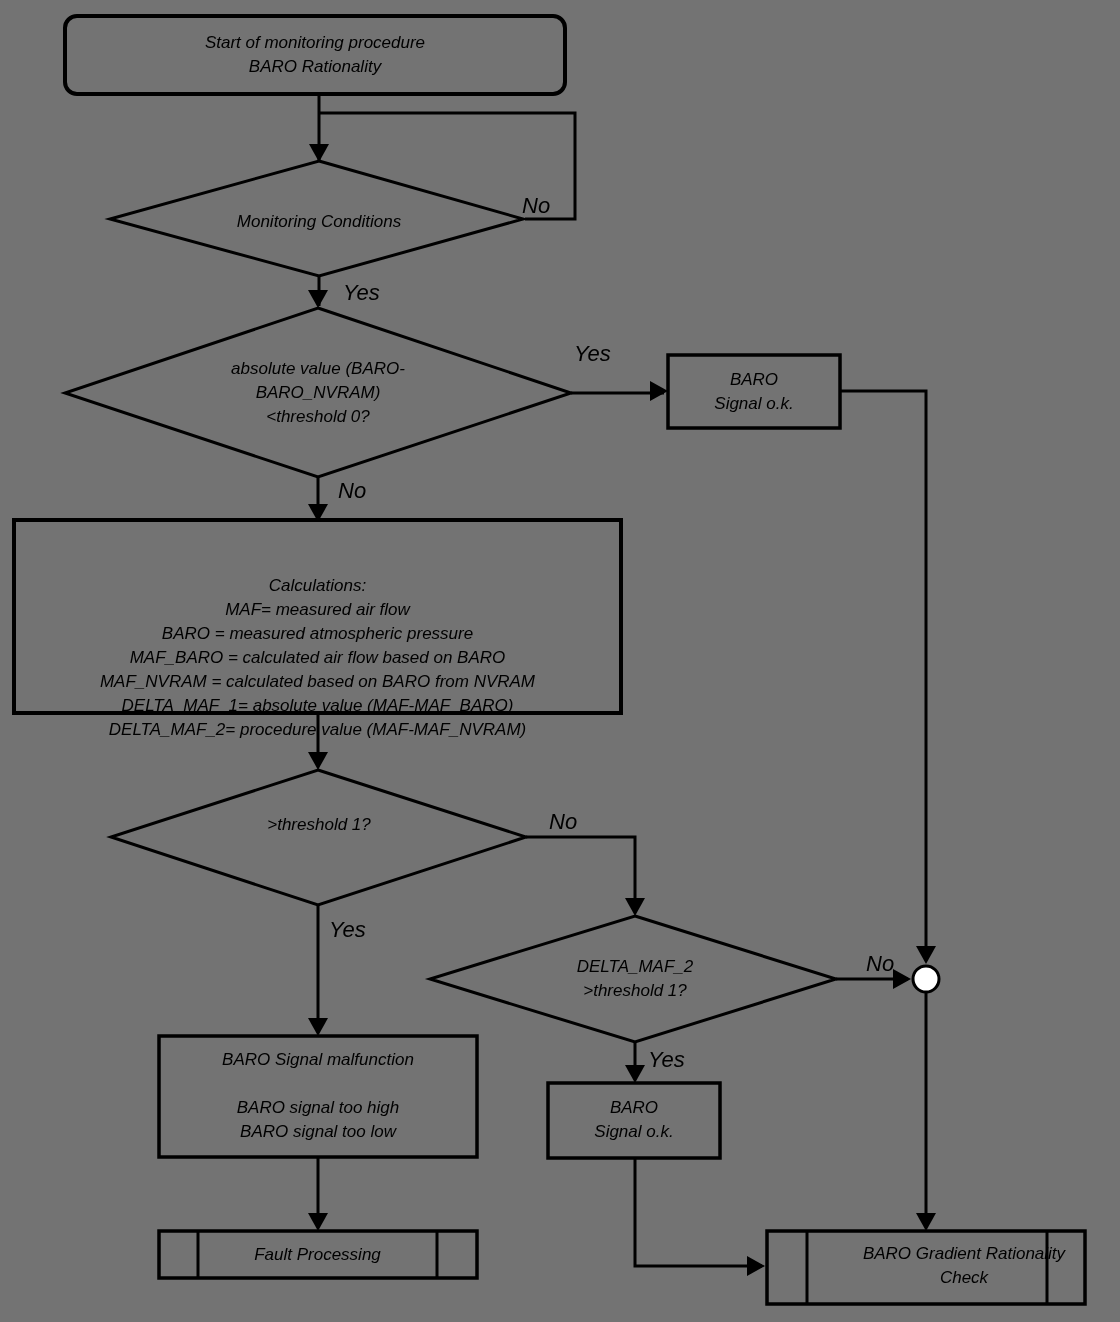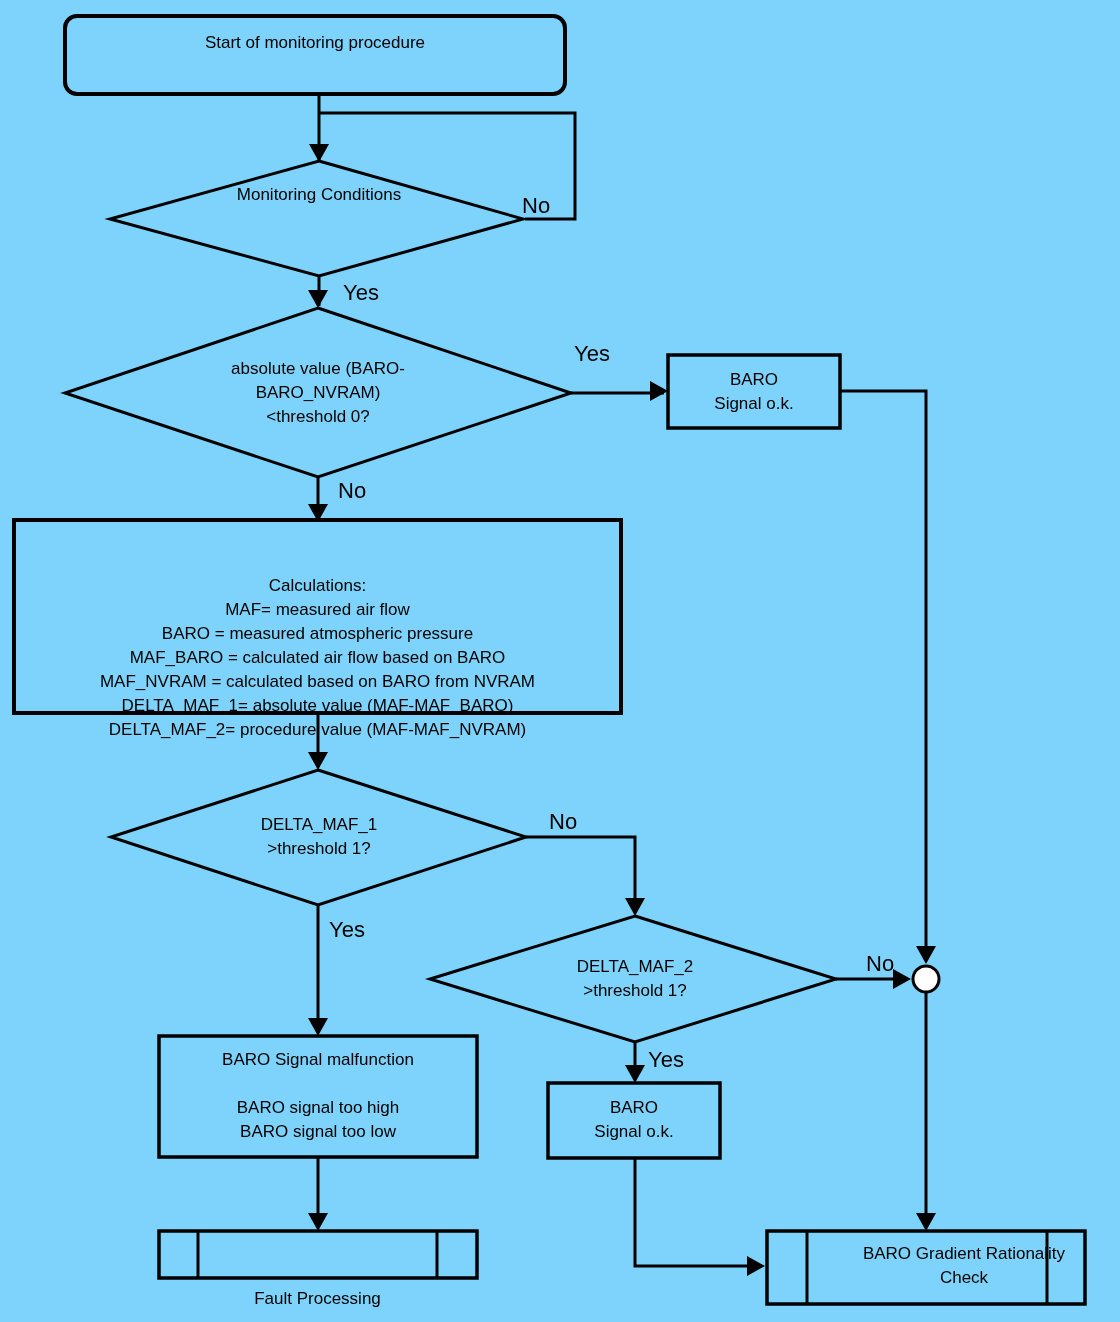--- a/index.html
+++ b/index.html
@@ -1,23 +1,24 @@
 <!DOCTYPE html>
 <html><head>
 <meta charset="utf-8">
 <style>
   html, body { margin: 0; padding: 0; background: #ffffff; }
   .stage {
     position: relative;
     width: 1120px;
     height: 1322px;
-    background: #7dd3fc;
+    background: #737373;
     font-family: "Liberation Sans", sans-serif;
     color: #000;
     overflow: hidden;
+    font-style: italic;
   }
   .stage svg { position: absolute; left: 0; top: 0; }
   .lbl { position: absolute; color: #000; }
   .node-label { font-size: 17px; line-height: 24px; text-align: center; white-space: nowrap; }
   .edge-label { font-size: 22px; line-height: 20px; white-space: nowrap; }
   .gap-below { margin-bottom: 24px; }
 </style>
 </head>
 <body>
 
@@ -75,23 +76,24 @@
       <polygon points="318,1036 308,1018 328,1018"></polygon>
       <polygon points="318,1231 308,1213 328,1213"></polygon>
       <polygon points="635,1083 625,1065 645,1065"></polygon>
       <polygon points="765,1266 747,1256 747,1276"></polygon>
       <polygon points="926,1231 916,1213 936,1213"></polygon>
     </g>
   </svg>
 
   <div class="lbl node-label" style="left:65px; top:31px; width:500px;">
     <div>Start of monitoring procedure</div>
+    <div>BARO Rationality</div>
   </div>
 
-  <div class="lbl node-label" style="left:169px; top:183px; width:300px;">
+  <div class="lbl node-label" style="left:169px; top:210px; width:300px;">
     <div>Monitoring Conditions</div>
   </div>
 
   <div class="lbl node-label" style="left:168px; top:357px; width:300px;">
     <div>absolute value (BARO-</div>
     <div>BARO_NVRAM)</div>
     <div>&lt;threshold 0?</div>
   </div>
 
   <div class="lbl node-label" style="left:668px; top:368px; width:172px;">
@@ -103,41 +105,40 @@
     <div>Calculations:</div>
     <div>MAF= measured air flow</div>
     <div>BARO = measured atmospheric pressure</div>
     <div>MAF_BARO = calculated air flow based on BARO</div>
     <div>MAF_NVRAM = calculated based on BARO from NVRAM</div>
     <div>DELTA_MAF_1= absolute value (MAF-MAF_BARO)</div>
     <div>DELTA_MAF_2= procedure value (MAF-MAF_NVRAM)</div>
   </div>
 
   <div class="lbl node-label" style="left:168px; top:813px; width:302px;">
-    <div>DELTA_MAF_1</div>
     <div>&gt;threshold 1?</div>
   </div>
 
   <div class="lbl node-label" style="left:485px; top:955px; width:300px;">
     <div>DELTA_MAF_2</div>
     <div>&gt;threshold 1?</div>
   </div>
 
   <div class="lbl node-label" style="left:159px; top:1048px; width:318px;">
     <div class="gap-below">BARO Signal malfunction</div>
     <div>BARO signal too high</div>
     <div>BARO signal too low</div>
   </div>
 
   <div class="lbl node-label" style="left:548px; top:1096px; width:172px;">
     <div>BARO</div>
     <div>Signal o.k.</div>
   </div>
 
-  <div class="lbl node-label" style="left:198px; top:1243px; width:239px;margin-top:44px;">
+  <div class="lbl node-label" style="left:198px; top:1243px; width:239px;">
     <div>Fault Processing</div>
   </div>
 
   <div class="lbl node-label" style="left:807px; top:1242px; width:240px;padding-left:37px;">
     <div>BARO Gradient Rationality</div>
     <div>Check</div>
   </div>
 
   <div class="lbl edge-label" style="left:522px; top:196px;">No</div>
   <div class="lbl edge-label" style="left:343px; top:283px;">Yes</div>

